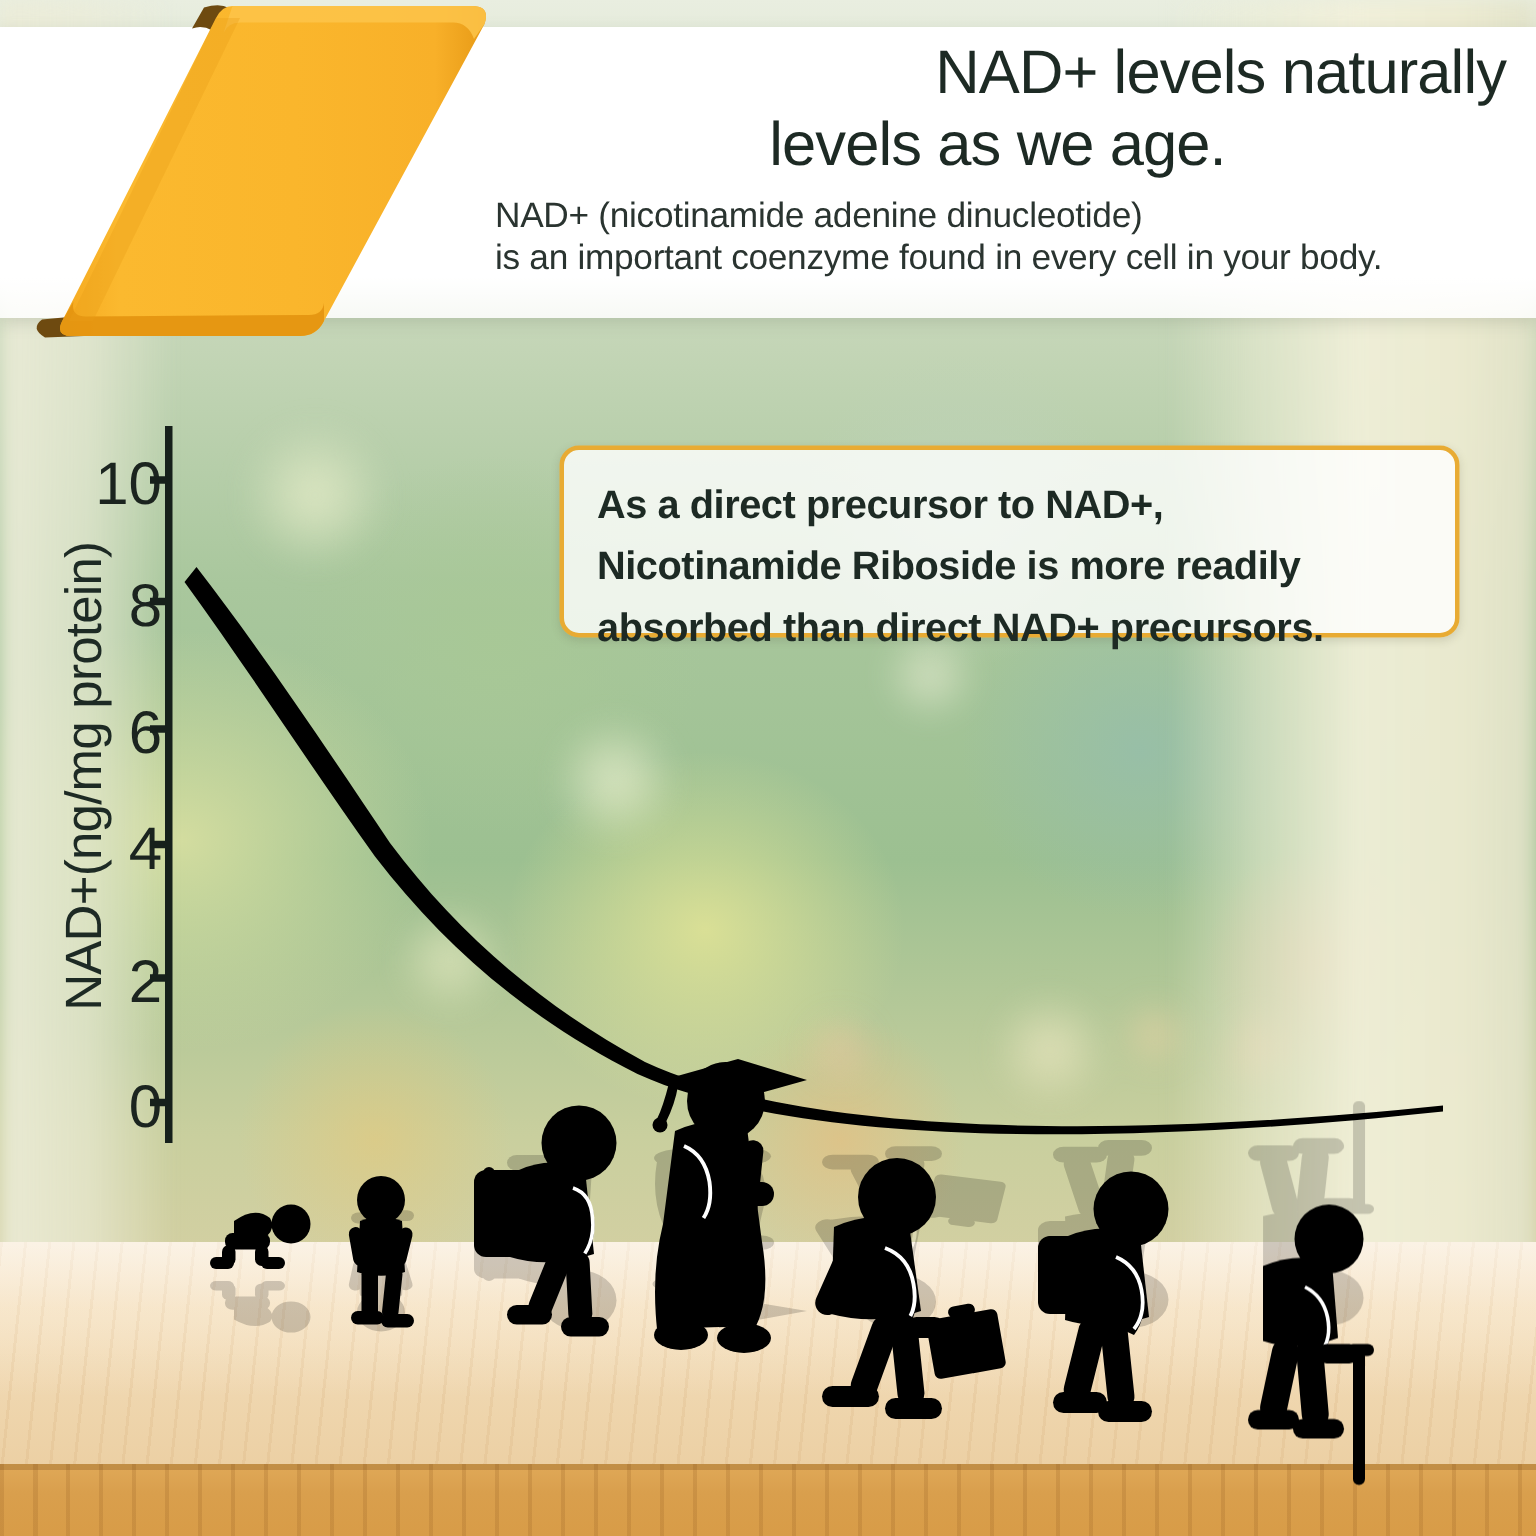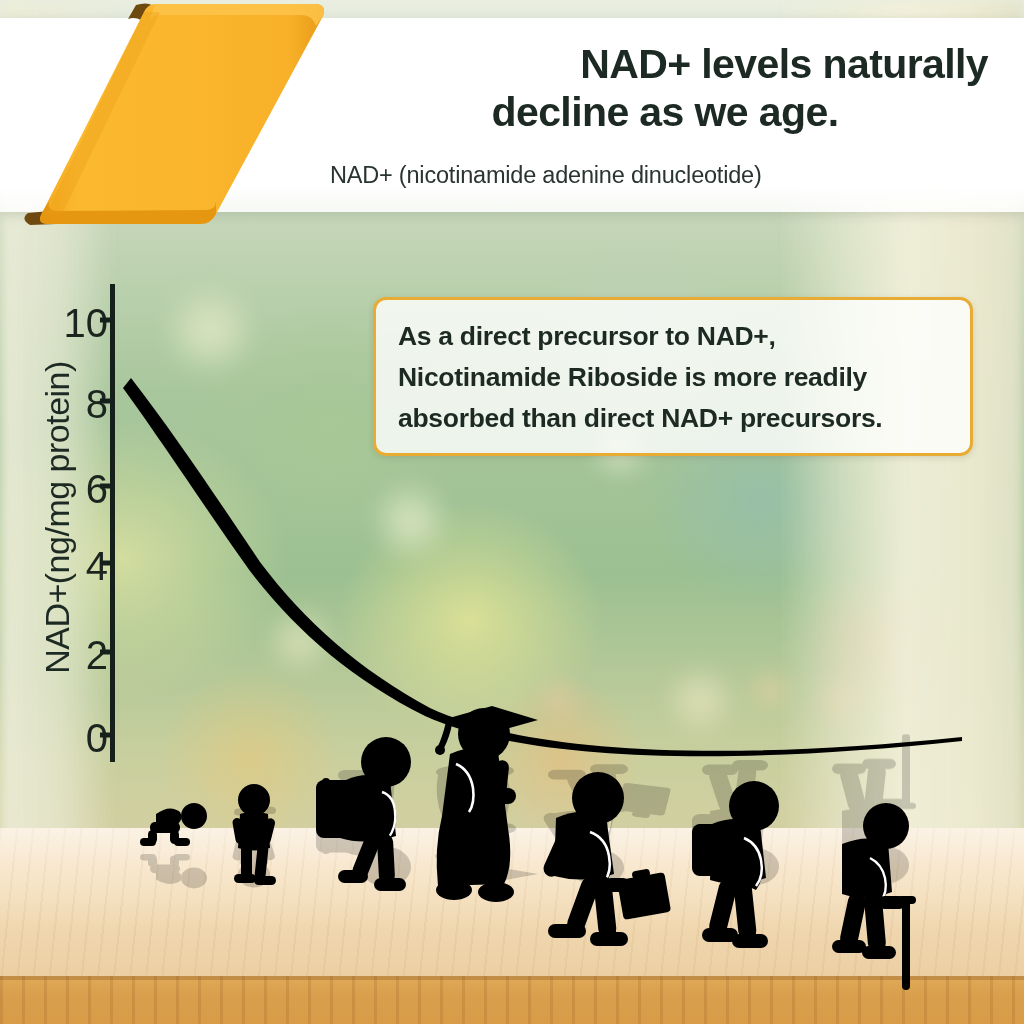--- a/index.html
+++ b/index.html
@@ -72,22 +72,22 @@
     position:absolute;left:0;right:0;top:18px;height:194px;
     background:linear-gradient(180deg,#ffffff 0%,#ffffff 86%,rgba(255,255,255,.85) 100%);
     box-shadow:0 3px 10px rgba(120,130,110,.25);
   }
   .header-inner{
     position:absolute;left:330px;right:20px;top:0;bottom:0;
     display:flex;flex-direction:column;justify-content:flex-start;
     padding-top:6px;
   }
   .headline{
-    font-size:41px;line-height:48px;font-weight:bold;color:#1d2a24;
-    text-align:right;letter-spacing:-.6px;margin:16px;
+    font-size:41px;line-height:48px;font-weight:normal;color:#1d2a24;
+    text-align:right;letter-spacing:-.6px;margin:0;
   }
   .headline .l2{display:block;text-align:center;padding-right:4px;}
   .subline{
     margin-top:9px;color:#2a3430;
     font-size:23.5px;line-height:28px;letter-spacing:-.2px;
   }
 
   
   .ribbon-wrap{position:absolute;left:0;top:0;width:340px;height:230px;}
 
@@ -99,21 +99,21 @@
     font-size:34px;color:#1d2a24;text-align:center;letter-spacing:-.5px;
     white-space:nowrap;
   }
   .tick-label{
     position:absolute;right:0;width:44px;text-align:right;
     font-size:40px;color:#1b241f;line-height:1;
   }
 
   
   .callout{
-    position:absolute;left:373px;top:297px;width:600px;height:159px;
+    position:absolute;left:373px;top:297px;width:600px;height:128px;
     border:3px solid #e8ab33;border-radius:13px;
     background:rgba(255,255,255,.80);
     box-sizing:border-box;
     box-shadow:0 2px 6px rgba(90,90,60,.18);
   }
   .callout p{
     margin:0;color:#1d2a24;font-weight:bold;
     font-size:26.5px;line-height:41px;letter-spacing:-.3px;
     padding:16px 0 0 22px;
   }
@@ -295,24 +295,25 @@
       <use href="#g-business" x="548" y="772"></use>
       <use href="#g-adult2" x="688" y="780"></use>
       <use href="#g-elder" x="822" y="800"></use>
     </g>
   </svg>
 
   <div class="header-band">
     <div class="header-inner">
       <h1 class="headline">
         <span>NAD+ levels naturally</span>
-        <span class="l2">decline as we age.</span>
+        <span class="l2">levels as we age.</span>
       </h1>
       <div class="subline">
         <div>NAD+ (nicotinamide adenine dinucleotide)</div>
+        <div>is an important coenzyme found in every cell in your body.</div>
       </div>
     </div>
   </div>
 
   <div class="ribbon-wrap">
     <svg width="340" height="230" viewBox="0 0 340 230">
       <defs>
         <linearGradient id="ribGrad" x1="0" y1="0" x2="1" y2="0">
           <stop offset="0%" stop-color="#F5A91F"></stop>
           <stop offset="14%" stop-color="#FBB92F"></stop>

